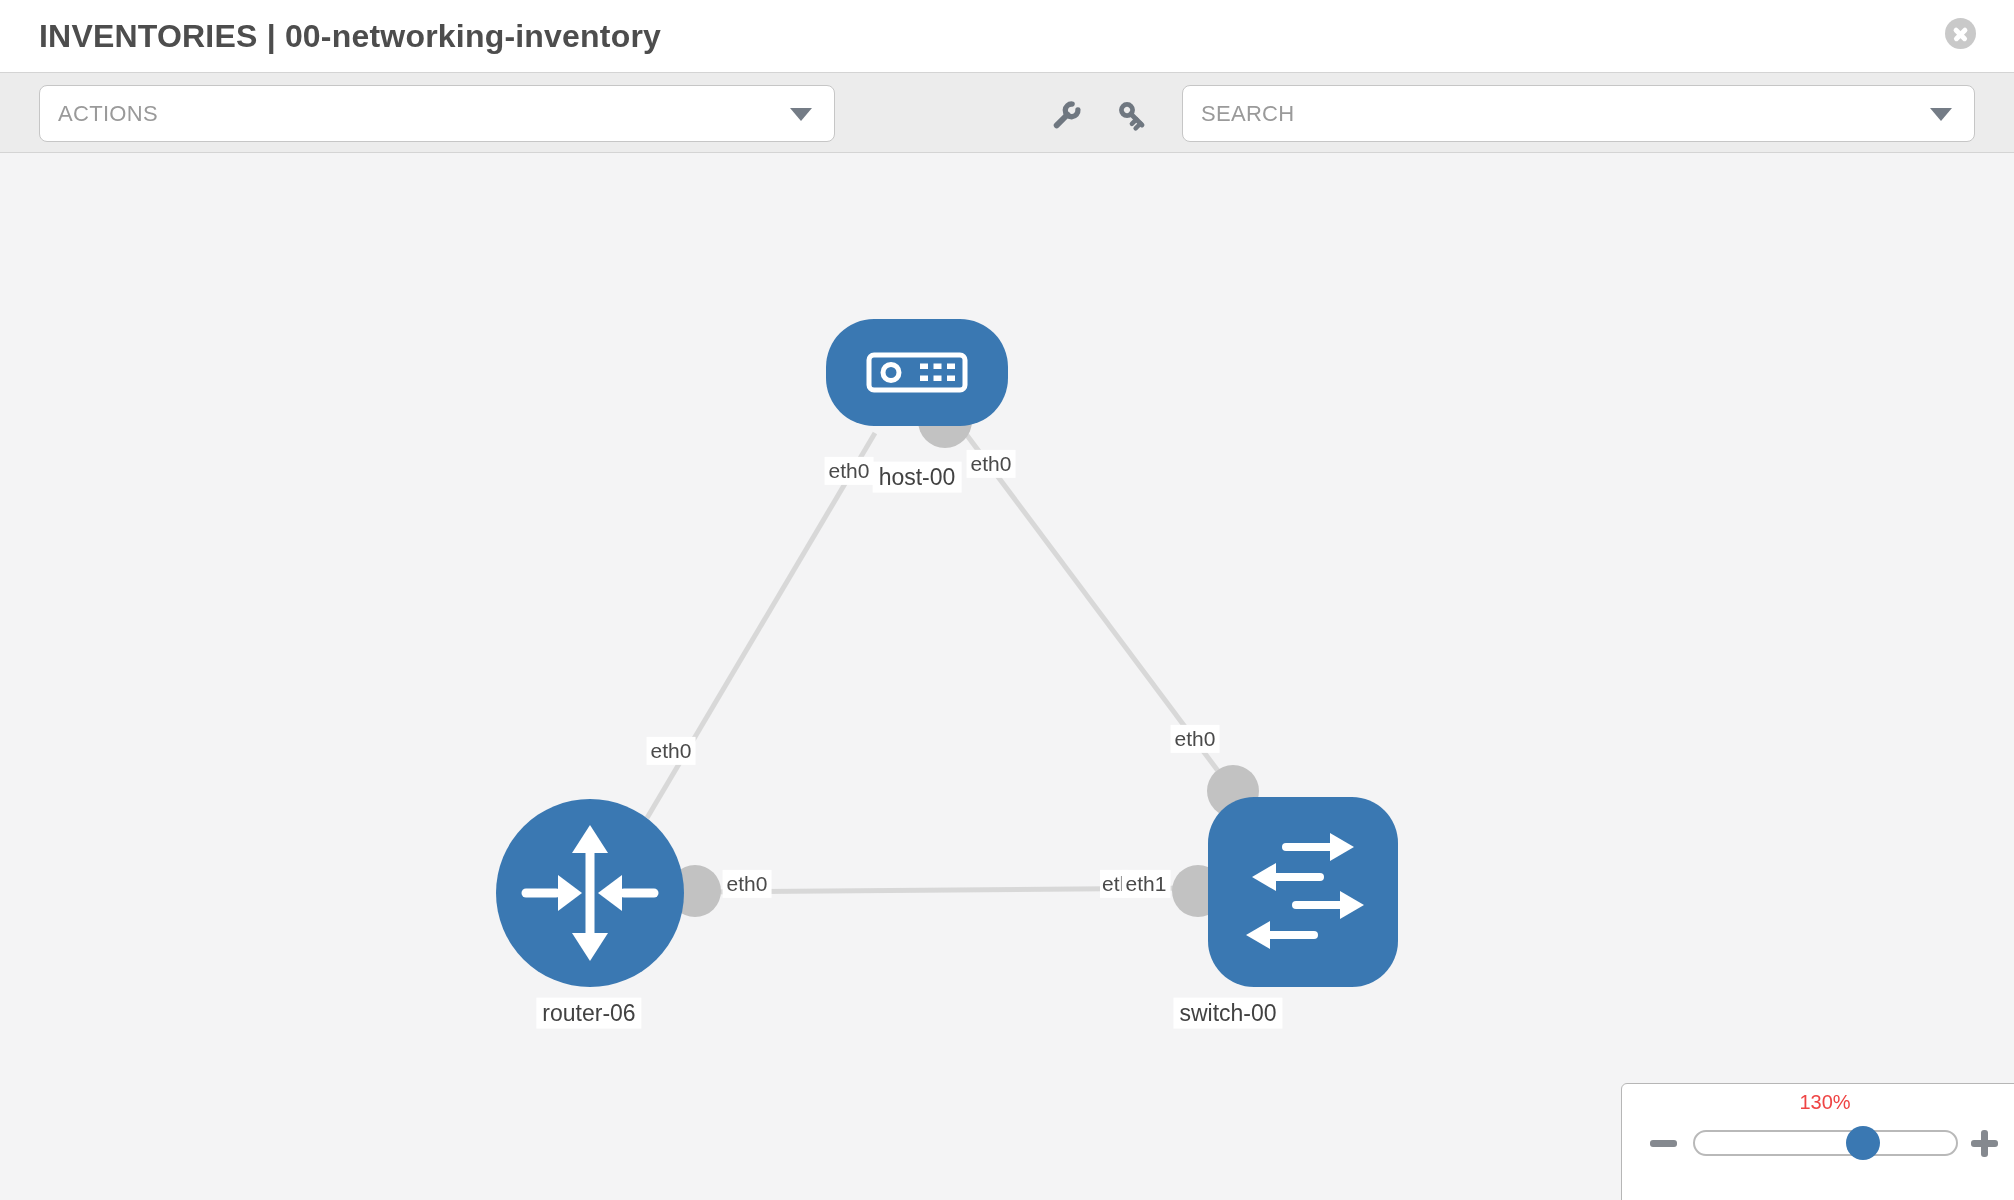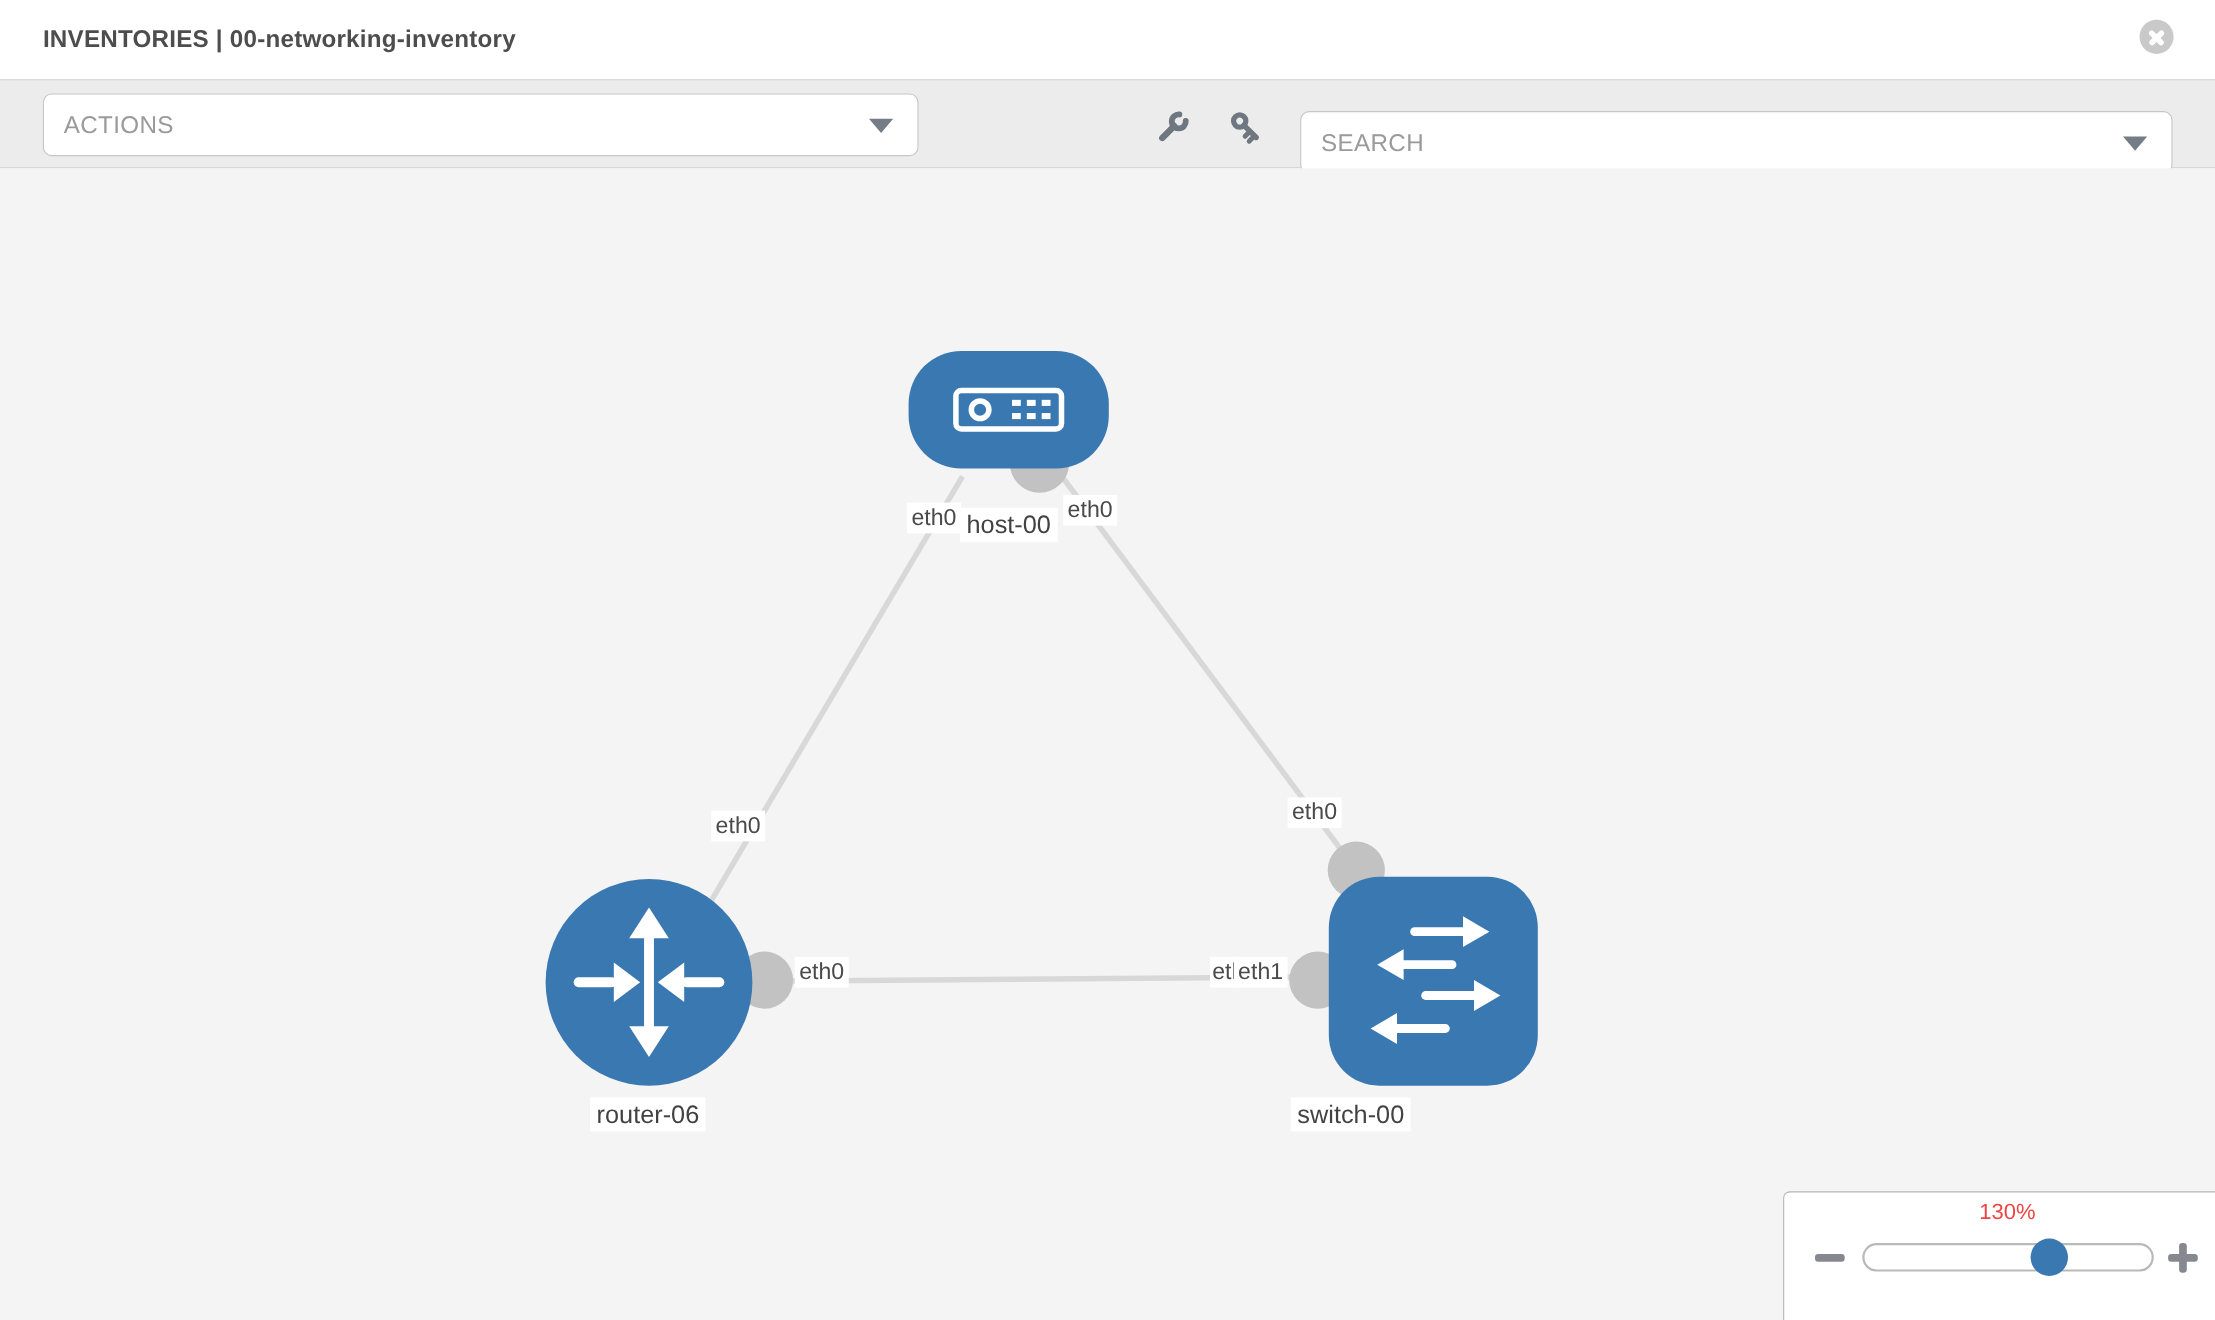--- a/index.html
+++ b/index.html
@@ -2,41 +2,41 @@
 <html><head>
 <meta charset="utf-8">
 <style>
   html,body{margin:0;padding:0;width:2014px;height:1200px;overflow:hidden;
     font-family:"Liberation Sans",sans-serif;background:#fff;}
   .app{position:relative;width:2014px;height:1200px;}
 
   
   .header{position:absolute;left:0;top:0;width:100%;height:72px;background:#fff;}
   .page-title{position:absolute;left:39px;top:0;height:72px;display:flex;align-items:center;
-    font-size:22px;font-weight:bold;color:#4d4d4d;letter-spacing:.2px;}
+    font-size:32px;font-weight:bold;color:#4d4d4d;letter-spacing:.2px;}
   .close-btn{position:absolute;left:1945px;top:18px;width:31px;height:31px;border:none;padding:0;
     border-radius:50%;background:#c9c9c9;cursor:pointer;}
   .close-x{position:absolute;inset:0;}
   .close-x::before,.close-x::after{content:"";position:absolute;left:7px;top:13.5px;width:17px;height:4.5px;
     border-radius:2.5px;background:#fff;}
   .close-x::before{transform:rotate(45deg);}
   .close-x::after{transform:rotate(-45deg);}
 
   
   .toolbar{position:absolute;left:0;top:72px;width:100%;height:81px;background:#ececec;
     border-top:1px solid #d4d4d4;border-bottom:1px solid #d4d4d4;box-sizing:border-box;}
   .dropdown{position:absolute;top:12px;height:57px;background:#fff;border:1px solid #c6c6c6;
     border-radius:8px;box-sizing:border-box;cursor:pointer;}
   .dropdown .dd-text{position:absolute;left:18px;top:0;height:55px;display:flex;align-items:center;
     font-size:22px;color:#9a9a9a;letter-spacing:.3px;}
   .chevron{position:absolute;right:22px;top:22px;width:0;height:0;
     border-left:11px solid transparent;border-right:11px solid transparent;
     border-top:13px solid #747c86;}
   .dd-actions{left:39px;width:796px;}
-  .dd-search{left:1182px;width:793px;margin-top:16px;}
+  .dd-search{left:1182px;width:793px;}
   .tool-icon{position:absolute;top:25px;width:36px;height:36px;cursor:pointer;}
   .tool-icon.wrench{left:1048px;}
   .tool-icon.key{left:1115px;}
 
   
   .canvas{position:absolute;left:0;top:153px;width:2014px;height:1047px;background:#f4f4f5;overflow:hidden;}
   .graph{position:absolute;left:0;top:0;}
 
   .chip{position:absolute;transform:translate(-50%,-50%);background:#fff;color:#4a4a4a;
     font-size:21px;line-height:1.25;padding:1px 4px;white-space:nowrap;}

